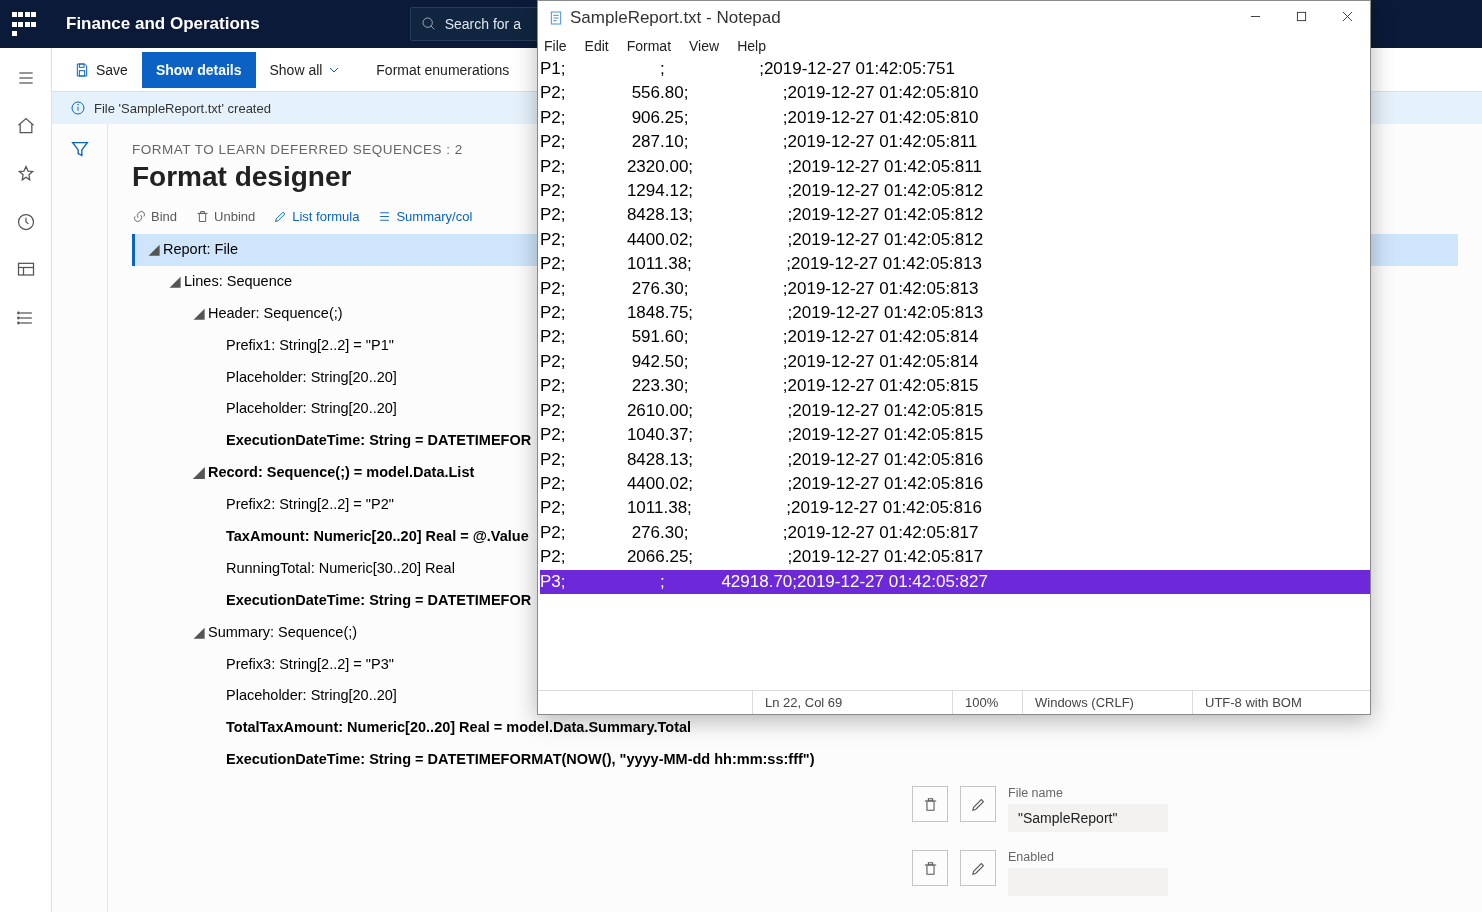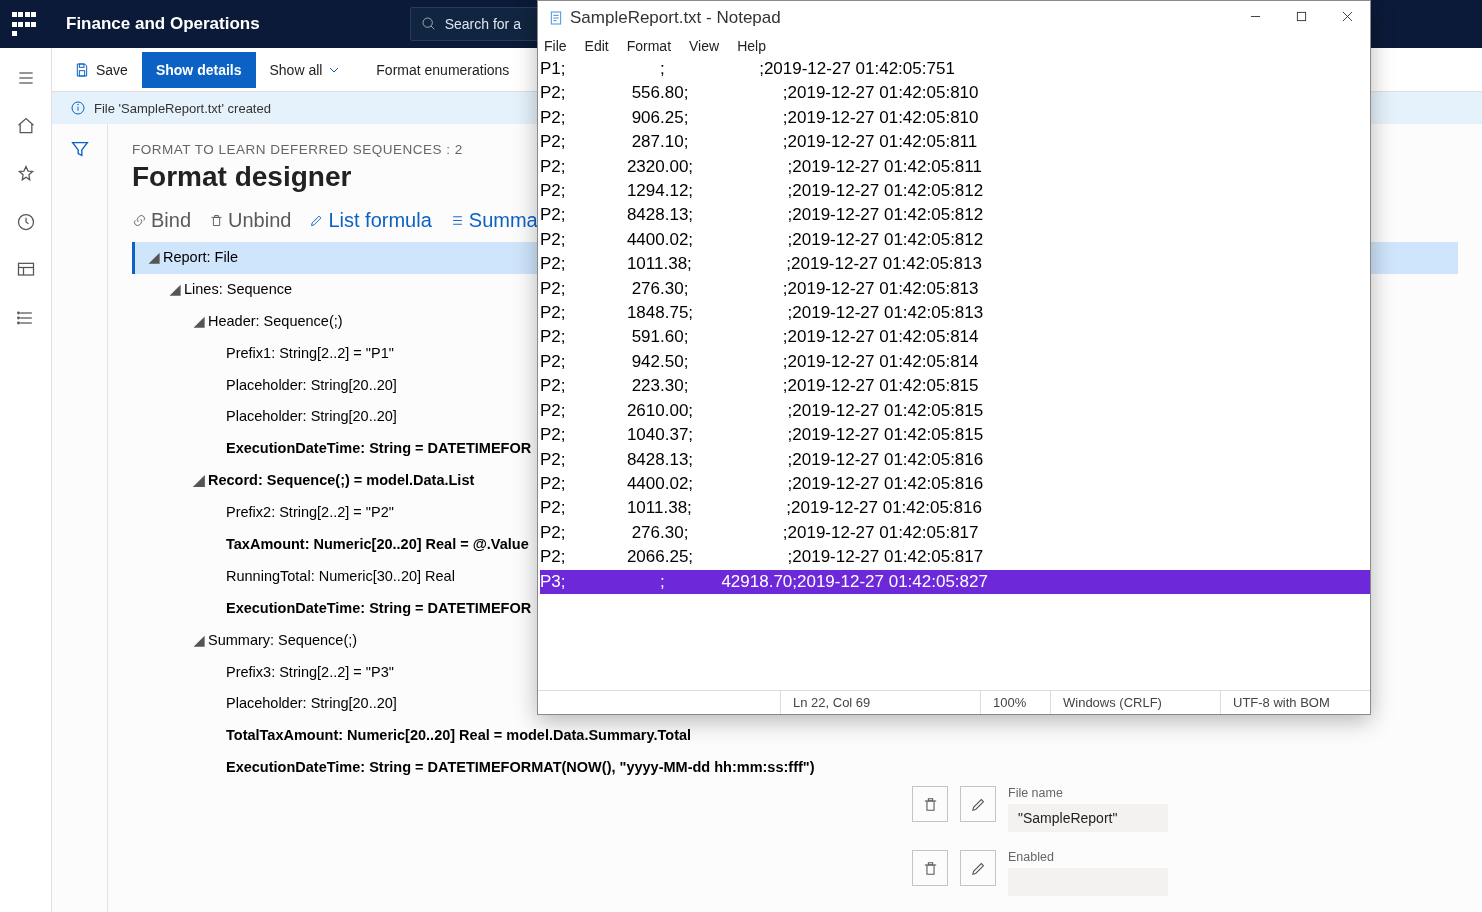--- a/index.html
+++ b/index.html
@@ -29,21 +29,21 @@
 .msgbar svg { width:16px; height:16px; stroke:#0b62c4; fill:none; margin-right:8px; stroke-width:1.5; }
 
 
 .pagebody { flex:1; background:#fcfcfc; display:flex; overflow:hidden; }
 .filtcol { width:56px; border-right:1px solid #e5e3e1; padding-top:14px; display:flex; justify-content:center; }
 .filtcol svg { width:22px; height:22px; stroke:#0b62c4; fill:none; stroke-width:1.5; }
 .main { flex:1; padding:18px 24px 10px 24px; overflow:auto; }
 .crumb { font-size:13.5px; letter-spacing:.5px; color:#666; text-transform:uppercase; }
 .pagetitle { font-size:28px; font-weight:600; color:#222; margin-top:4px; margin-bottom:16px; }
 .toolrow { display:flex; align-items:center; gap:18px; margin-bottom:10px; }
-.trbtn { display:flex; align-items:center; gap:4px; font-size:20px; color:#5a5a5a; cursor:pointer; }
+.trbtn { display:flex; align-items:center; gap:4px; font-size:13px; color:#5a5a5a; cursor:pointer; }
 .trbtn.link { color:#0b62c4; }
 .trbtn svg { width:15px; height:15px; stroke:currentColor; fill:none; stroke-width:1.5; }
 
 
 .tree { font-size:14.5px; line-height:2.2; }
 .tnode { display:flex; align-items:center; white-space:nowrap; }
 .tnode.sel { background:#cfe5fb; border-left:3px solid #0b62c4; }
 .caret { width:18px; display:inline-block; text-align:center; color:#555; }
 .bold { font-weight:600; }
 
@@ -351,15 +351,15 @@
     <span>Format</span>
     <span>View</span>
     <span>Help</span>
   </div>
   <div class="np-body" id="npbody"><span class="ln">P1;                    ;                    ;2019-12-27 01:42:05:751</span><span class="ln">P2;              556.80;                    ;2019-12-27 01:42:05:810</span><span class="ln">P2;              906.25;                    ;2019-12-27 01:42:05:810</span><span class="ln">P2;              287.10;                    ;2019-12-27 01:42:05:811</span><span class="ln">P2;             2320.00;                    ;2019-12-27 01:42:05:811</span><span class="ln">P2;             1294.12;                    ;2019-12-27 01:42:05:812</span><span class="ln">P2;             8428.13;                    ;2019-12-27 01:42:05:812</span><span class="ln">P2;             4400.02;                    ;2019-12-27 01:42:05:812</span><span class="ln">P2;             1011.38;                    ;2019-12-27 01:42:05:813</span><span class="ln">P2;              276.30;                    ;2019-12-27 01:42:05:813</span><span class="ln">P2;             1848.75;                    ;2019-12-27 01:42:05:813</span><span class="ln">P2;              591.60;                    ;2019-12-27 01:42:05:814</span><span class="ln">P2;              942.50;                    ;2019-12-27 01:42:05:814</span><span class="ln">P2;              223.30;                    ;2019-12-27 01:42:05:815</span><span class="ln">P2;             2610.00;                    ;2019-12-27 01:42:05:815</span><span class="ln">P2;             1040.37;                    ;2019-12-27 01:42:05:815</span><span class="ln">P2;             8428.13;                    ;2019-12-27 01:42:05:816</span><span class="ln">P2;             4400.02;                    ;2019-12-27 01:42:05:816</span><span class="ln">P2;             1011.38;                    ;2019-12-27 01:42:05:816</span><span class="ln">P2;              276.30;                    ;2019-12-27 01:42:05:817</span><span class="ln">P2;             2066.25;                    ;2019-12-27 01:42:05:817</span><span class="ln sel">P3;                    ;            42918.70;2019-12-27 01:42:05:827</span></div>
   <div class="np-status">
     <div class="cell"></div>
     <div class="cell" style="width:200px">Ln 22, Col 69</div>
     <div class="cell" style="width:70px">100%</div>
     <div class="cell" style="width:170px">Windows (CRLF)</div>
-    <div class="cell" style="width:150px">UTF-8 with BOM</div>
+    <div class="cell" style="width:178px">UTF-8 with BOM</div>
   </div>
 </div>
 
 </body></html>

